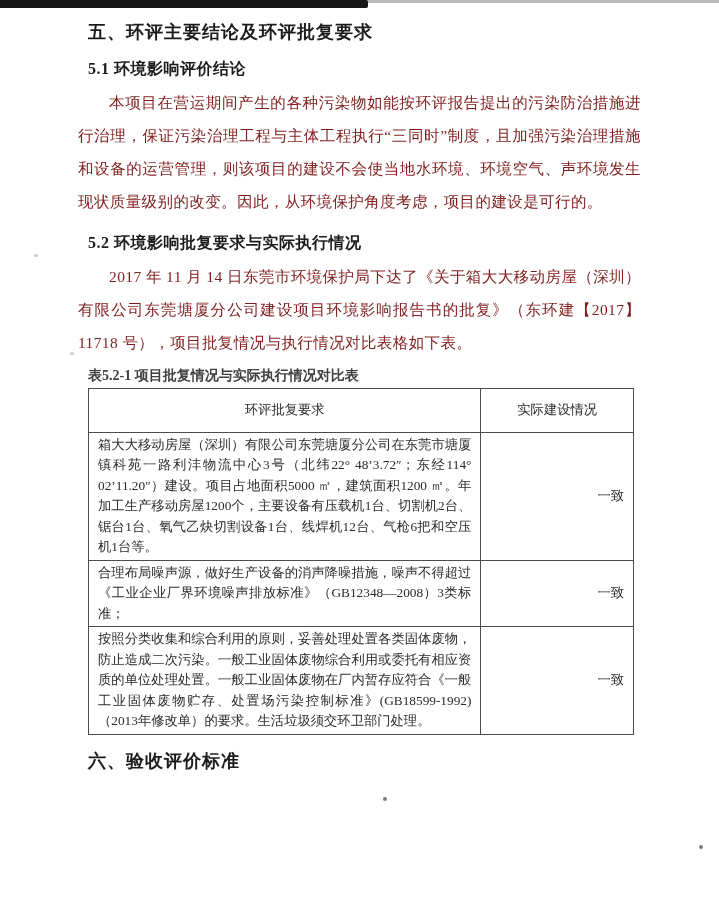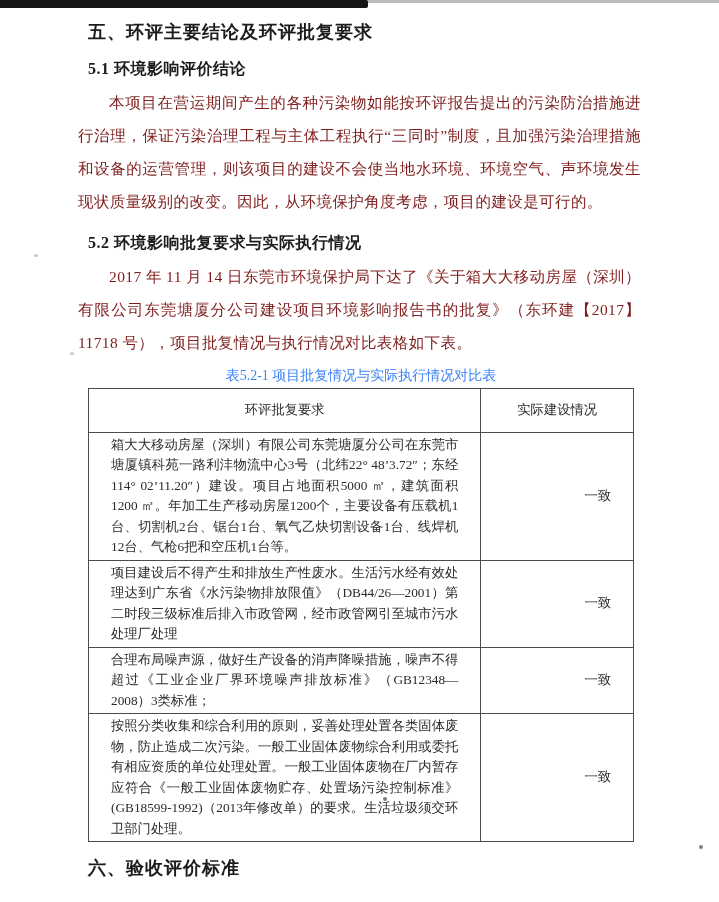--- a/index.html
+++ b/index.html
@@ -37,31 +37,31 @@
   .h2 {
     font-size: 16px; font-weight: bold; color: #1c1c1c;
     margin: 15px 0 0 10px; letter-spacing: .5px;
   }
   .para {
     font-size: 15.5px; line-height: 33px; text-align: justify;
     text-indent: 2em; margin: 6px 0 0 0; color: #7f1d1d;
     letter-spacing: .4px;
   }
   .table-caption {
-    font-size: 14px; font-weight: normal; color: #3b82f6;
-    text-align: center; margin: 8px 0 3px 10px; width: 546px;
+    font-size: 14px; font-weight: bold; color: #404040;
+    margin: 8px 0 3px 10px; width: 546px;
   }
   table.compare {
     border-collapse: collapse; margin-left: 10px; width: 546px;
     table-layout: fixed;
   }
   table.compare th, table.compare td {
     border: 1px solid #4c4c4c;
     font-size: 13.3px; line-height: 20.5px;
-    padding: 2px 22px;
+    padding: 2px 9px;
     font-weight: normal;
     color: #2b2b2b;
   }
   table.compare th { text-align: center; padding: 11px 4px; }
   td.req { text-align: justify; }
   td.status { text-align: right; vertical-align: middle; }
   col.c-req { width: 72%; }
   col.c-status { width: 28%; }
 </style>
 </head>
@@ -96,24 +96,20 @@
         <th>环评批复要求</th>
         <th>实际建设情况</th>
       </tr>
     </thead>
     <tbody id="approval-table-body">
         <tr>
           <td class="req">箱大大移动房屋（深圳）有限公司东莞塘厦分公司在东莞市塘厦镇科苑一路利沣物流中心3号（北纬22° 48’3.72″；东经114° 02’11.20″）建设。项目占地面积5000 ㎡，建筑面积1200 ㎡。年加工生产移动房屋1200个，主要设备有压载机1台、切割机2台、锯台1台、氧气乙炔切割设备1台、线焊机12台、气枪6把和空压机1台等。</td>
           <td class="status">一致</td>
         </tr>
         <tr>
-          <td class="req">项目建设后不得产生和排放生产性废水。生活污水经有效处理达到广东省《水污染物排放限值》（DB44/26—2001）第二时段三级标准后排入市政管网，经市政管网引至城市污水处理厂处理</td>
-          <td class="status">一致</td>
-        </tr>
-        <tr>
           <td class="req">合理布局噪声源，做好生产设备的消声降噪措施，噪声不得超过《工业企业厂界环境噪声排放标准》（GB12348—2008）3类标准；</td>
           <td class="status">一致</td>
         </tr>
         <tr>
           <td class="req">按照分类收集和综合利用的原则，妥善处理处置各类固体废物，防止造成二次污染。一般工业固体废物综合利用或委托有相应资质的单位处理处置。一般工业固体废物在厂内暂存应符合《一般工业固体废物贮存、处置场污染控制标准》(GB18599-1992)（2013年修改单）的要求。生活垃圾须交环卫部门处理。</td>
           <td class="status">一致</td>
         </tr>
       </tbody>
   </table>
 

